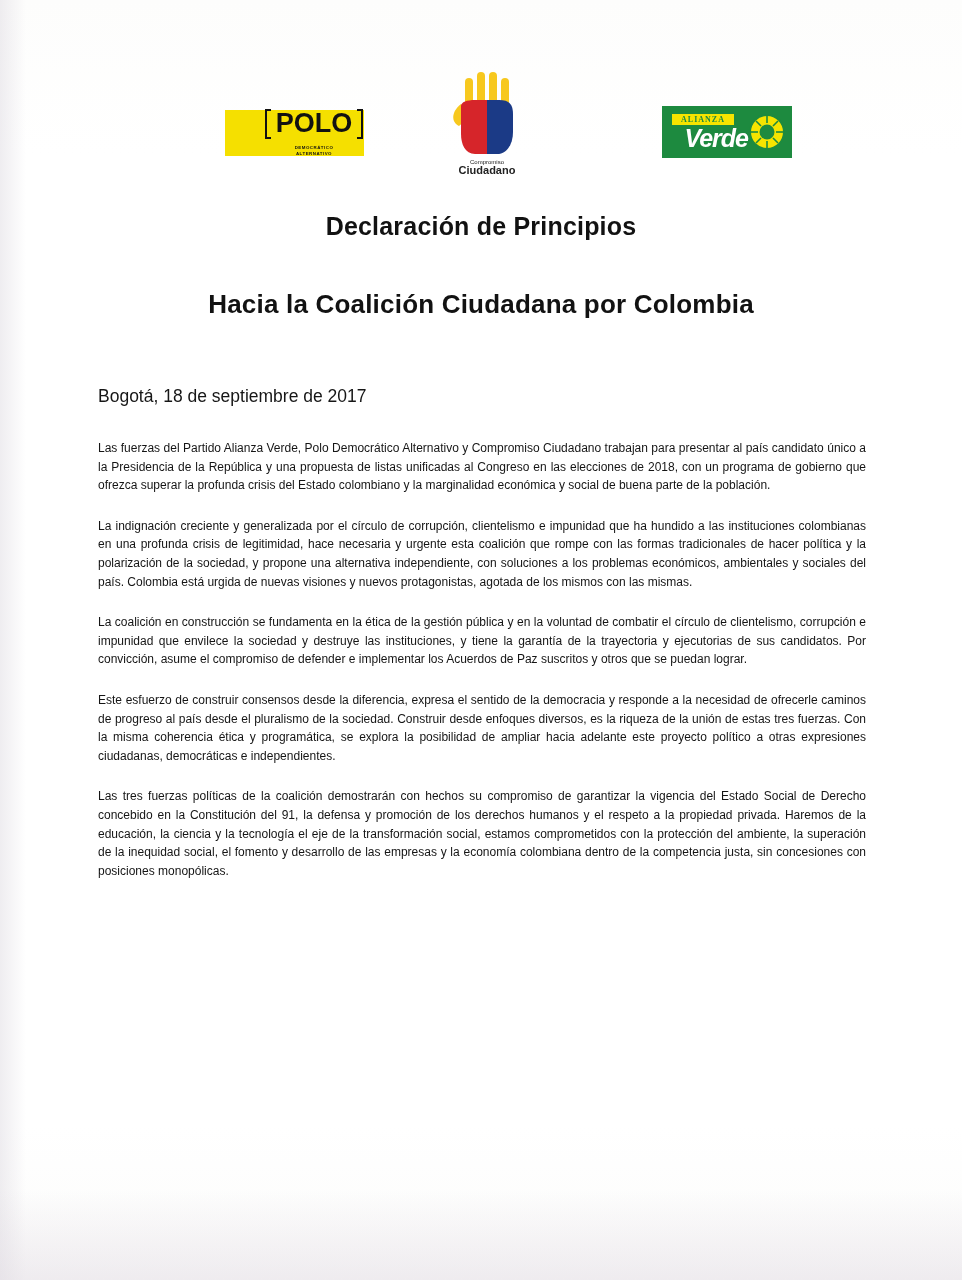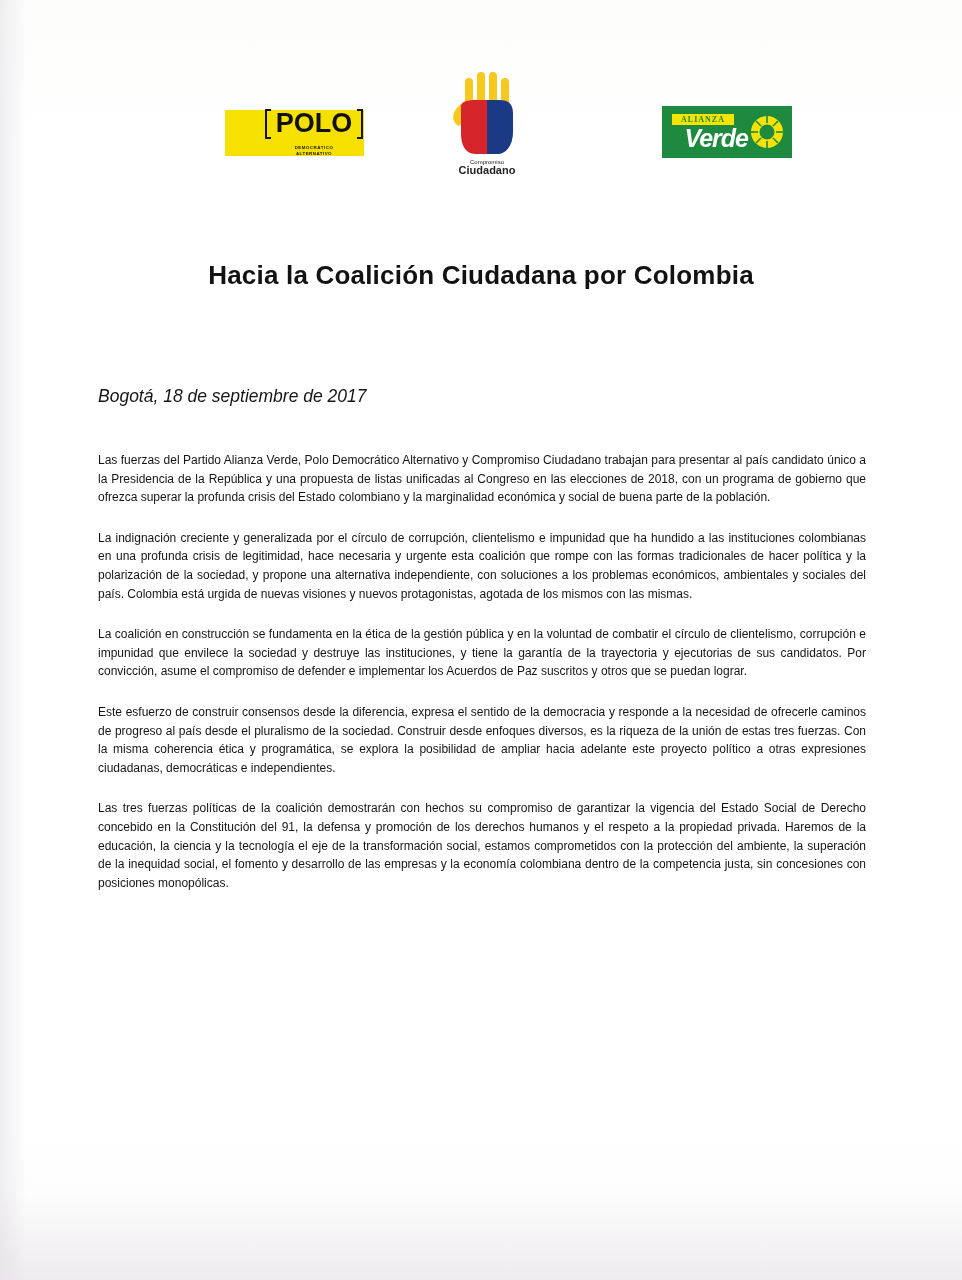--- a/index.html
+++ b/index.html
@@ -178,22 +178,21 @@
   
   .content {
     position: absolute;
     top: 386px;
     left: 98px;
     width: 768px;
   }
   .dateline {
     font-size: 17.5px;
     color: #161616;
-    margin-bottom: 44px;
-    font-style: italic;
+    margin-bottom: 32px;
   }
   p.para {
     font-size: 12px;
     line-height: 1.55;
     text-align: justify;
     text-justify: inter-word;
     margin: 0 0 22px 0;
     color: #151515;
     hyphens: none;
   }
@@ -257,20 +256,21 @@
             <line x1="25" y1="25" x2="30" y2="30"></line>
             <line x1="30" y1="8" x2="25" y2="13"></line>
             <line x1="13" y1="25" x2="8" y2="30"></line>
           </g>
         </svg>
       </div>
     </div>
   </div>
 
   <div class="title-block">
+    <div class="doc-title">Declaración de Principios</div>
     <div class="doc-subtitle">Hacia la Coalición Ciudadana por Colombia</div>
   </div>
 
   <div class="content">
     <div class="dateline">Bogotá, 18 de septiembre de 2017</div>
     <p class="para">Las fuerzas del Partido Alianza Verde, Polo Democrático Alternativo y Compromiso Ciudadano trabajan para presentar al país candidato único a la Presidencia de la República y una propuesta de listas unificadas al Congreso en las elecciones de 2018, con un programa de gobierno que ofrezca superar la profunda crisis del Estado colombiano y la marginalidad económica y social de buena parte de la población.</p>
     <p class="para">La indignación creciente y generalizada por el círculo de corrupción, clientelismo e impunidad que ha hundido a las instituciones colombianas en una profunda crisis de legitimidad, hace necesaria y urgente esta coalición que rompe con las formas tradicionales de hacer política y la polarización de la sociedad, y propone una alternativa independiente, con soluciones a los problemas económicos, ambientales y sociales del país. Colombia está urgida de nuevas visiones y nuevos protagonistas, agotada de los mismos con las mismas.</p>
     <p class="para">La coalición en construcción se fundamenta en la ética de la gestión pública y en la voluntad de combatir el círculo de clientelismo, corrupción e impunidad que envilece la sociedad y destruye las instituciones, y tiene la garantía de la trayectoria y ejecutorias de sus candidatos. Por convicción, asume el compromiso de defender e implementar los Acuerdos de Paz suscritos y otros que se puedan lograr.</p>
     <p class="para">Este esfuerzo de construir consensos desde la diferencia, expresa el sentido de la democracia y responde a la necesidad de ofrecerle caminos de progreso al país desde el pluralismo de la sociedad. Construir desde enfoques diversos, es la riqueza de la unión de estas tres fuerzas. Con la misma coherencia ética y programática, se explora la posibilidad de ampliar hacia adelante este proyecto político a otras expresiones ciudadanas, democráticas e independientes.</p>
     <p class="para">Las tres fuerzas políticas de la coalición demostrarán con hechos su compromiso de garantizar la vigencia del Estado Social de Derecho concebido en la Constitución del 91, la defensa y promoción de los derechos humanos y el respeto a la propiedad privada. Haremos de la educación, la ciencia y la tecnología el eje de la transformación social, estamos comprometidos con la protección del ambiente, la superación de la inequidad social, el fomento y desarrollo de las empresas y la economía colombiana dentro de la competencia justa, sin concesiones con posiciones monopólicas.</p>

